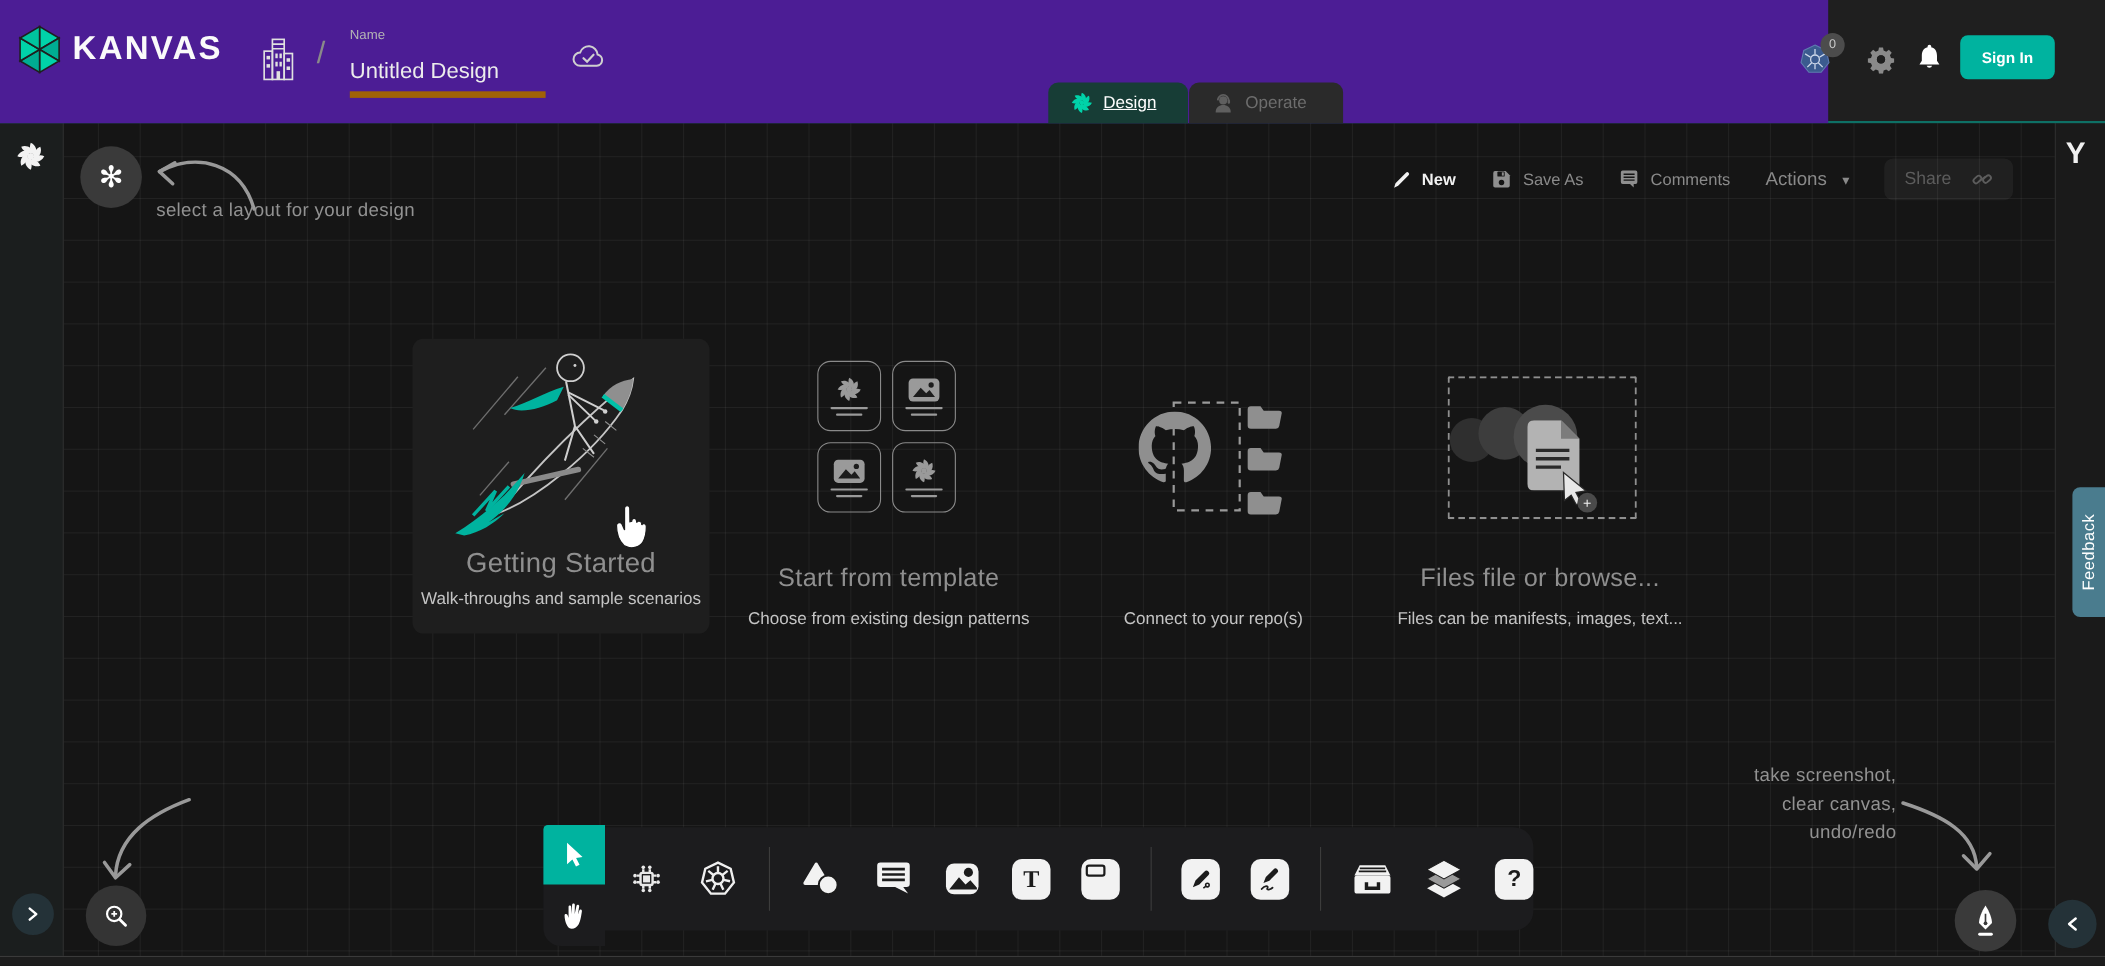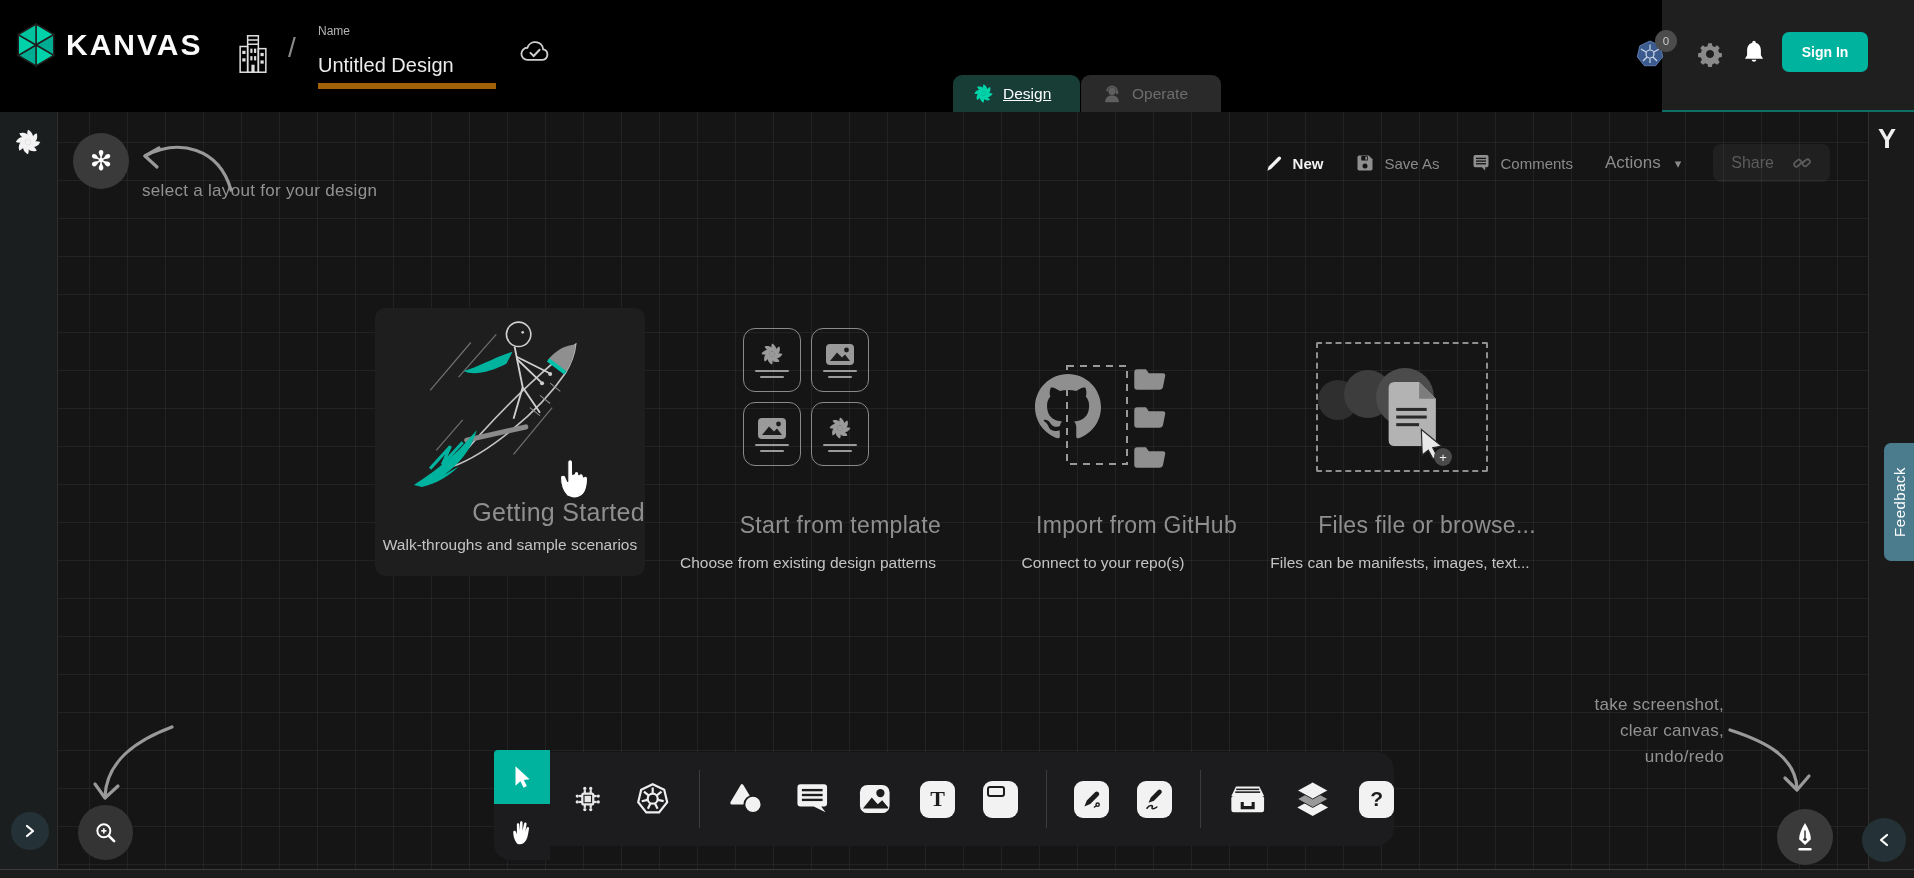--- a/index.html
+++ b/index.html
@@ -1,19 +1,19 @@
 <!DOCTYPE html>
 <html><head>
 <meta charset="utf-8">
 <style>
   html,body{margin:0;padding:0;background:#0e0e0e;font-family:"Liberation Sans",sans-serif;}
   .app{position:relative;width:1914px;height:878px;background:#1f1f1f;overflow:hidden;color:#ddd;}
   .abs{position:absolute;}
   
-  .header{left:0;top:0;width:1662px;height:112px;background:#000000;z-index:6;}
+  .header{left:0;top:0;width:1662px;height:112px;background:#4c1d95;z-index:6;}
   .brand{font-size:30px;font-weight:800;letter-spacing:2px;color:#fafafa;}
   .slash{font-size:28px;color:#8a8a8a;font-weight:300;}
   .name-label{font-size:12px;color:#b5b5b5;margin-bottom:14px;}
   .name-input{background:transparent;border:none;border-bottom:6px solid #a16207;color:#ececec;
     font-size:20px;font-family:"Liberation Sans",sans-serif;width:178px;padding:2px 0 6px 0;outline:none;}
   .tab{position:absolute;bottom:0;height:37px;display:flex;align-items:center;gap:9px;
     padding:0 20px;border-radius:9px 9px 0 0;box-sizing:border-box;font-size:15.5px;}
   .tab-active{background:#173d36;color:#fff;text-decoration:underline;}
   .tab-idle{background:#2a2a2a;color:#6d6d6d;}
   .signin{background:#00B39F;color:#fff;border:none;border-radius:7px;width:86px;height:40px;
@@ -32,21 +32,21 @@
     background-size:38px 38px;background-position:-6px -8px;overflow:hidden;}
   .hint{color:#929292;font-size:17px;letter-spacing:.3px;line-height:26px;}
   .circle-btn{border-radius:50%;background:#3a3a3a;display:flex;align-items:center;justify-content:center;cursor:pointer;}
   .ctoolbar{top:32px;right:38px;display:flex;align-items:center;gap:32px;z-index:3;}
   .ct-item{display:flex;align-items:center;gap:9px;font-size:15px;color:#8a8a8a;cursor:pointer;}
   .ct-item.bright{color:#f2f2f2;font-weight:600;}
   .share-btn{display:flex;align-items:center;gap:18px;background:rgba(255,255,255,.05);
     border-radius:8px;padding:9px 18px;color:#5c5c5c;font-size:15px;}
   
   .card{width:270px;text-align:center;cursor:pointer;}
-  .card-title{font-size:23px;color:#8f8f8f;letter-spacing:.3px;text-align:right;}
+  .card-title{font-size:23px;color:#8f8f8f;letter-spacing:.3px;}
   .card-sub{font-size:15.5px;color:#c4c4c4;margin-top:17px;}
   .tile{width:58px;height:64px;border:1.5px solid #8a8a8a;border-radius:12px;box-sizing:border-box;
     display:flex;flex-direction:column;align-items:center;justify-content:center;gap:4px;}
   .tline{height:2px;background:#9a9a9a;border-radius:1px;}
   .dashedbox{border:2px dashed #8f8f8f;}
   
   .dock{left:437px;top:638px;width:900px;height:112px;z-index:3;}
   .sel-col{position:absolute;left:0;top:0;width:56px;height:110px;background:#1c1c1e;border-radius:4px 0 0 16px;}
   .sel-teal{position:absolute;left:0;top:0;width:56px;height:54px;background:#00B39F;border-radius:4px 0 0 0;
     display:flex;align-items:center;justify-content:center;cursor:pointer;}
@@ -340,21 +340,20 @@
       </svg>
       <svg class="abs" style="left:160px;top:40px;color:#8f8f8f" width="42" height="28" viewBox="0 0 29 24">
           <use href="#folderDef" fill="currentColor"></use>
         </svg>
       <svg class="abs" style="left:160px;top:78px;color:#8f8f8f" width="42" height="28" viewBox="0 0 29 24">
           <use href="#folderDef" fill="currentColor"></use>
         </svg>
       <svg class="abs" style="left:160px;top:118px;color:#8f8f8f" width="42" height="28" viewBox="0 0 29 24">
           <use href="#folderDef" fill="currentColor"></use>
         </svg>
-      <div class="abs card-title" style="left:0;top:188px;width:268px">Import from GitHub</div>
       <div class="abs card-sub" style="left:0;top:230px;width:268px;margin:0">Connect to your repo(s)</div>
     </div>
 
     <div class="abs card" style="left:1207px;top:212px;height:252px;width:272px;">
       <div class="abs dashedbox" style="left:52px;top:18px;width:168px;height:126px;border-radius:2px;"></div>
       <div class="abs" style="left:54px;top:56px;width:40px;height:40px;border-radius:50%;background:#2f2f2f;"></div>
       <div class="abs" style="left:80px;top:46px;width:48px;height:48px;border-radius:50%;background:#3d3d3d;"></div>
       <div class="abs" style="left:112px;top:44px;width:58px;height:58px;border-radius:50%;background:#4b4b4b;"></div>
       <svg class="abs" style="left:122px;top:58px" width="54" height="64" viewBox="0 0 32 42">
         <path d="M0 4 Q0 0 4 0 L20 0 L31 11 L31 38 Q31 42 27 42 L4 42 Q0 42 0 38Z" fill="#b3b3b3"></path>

